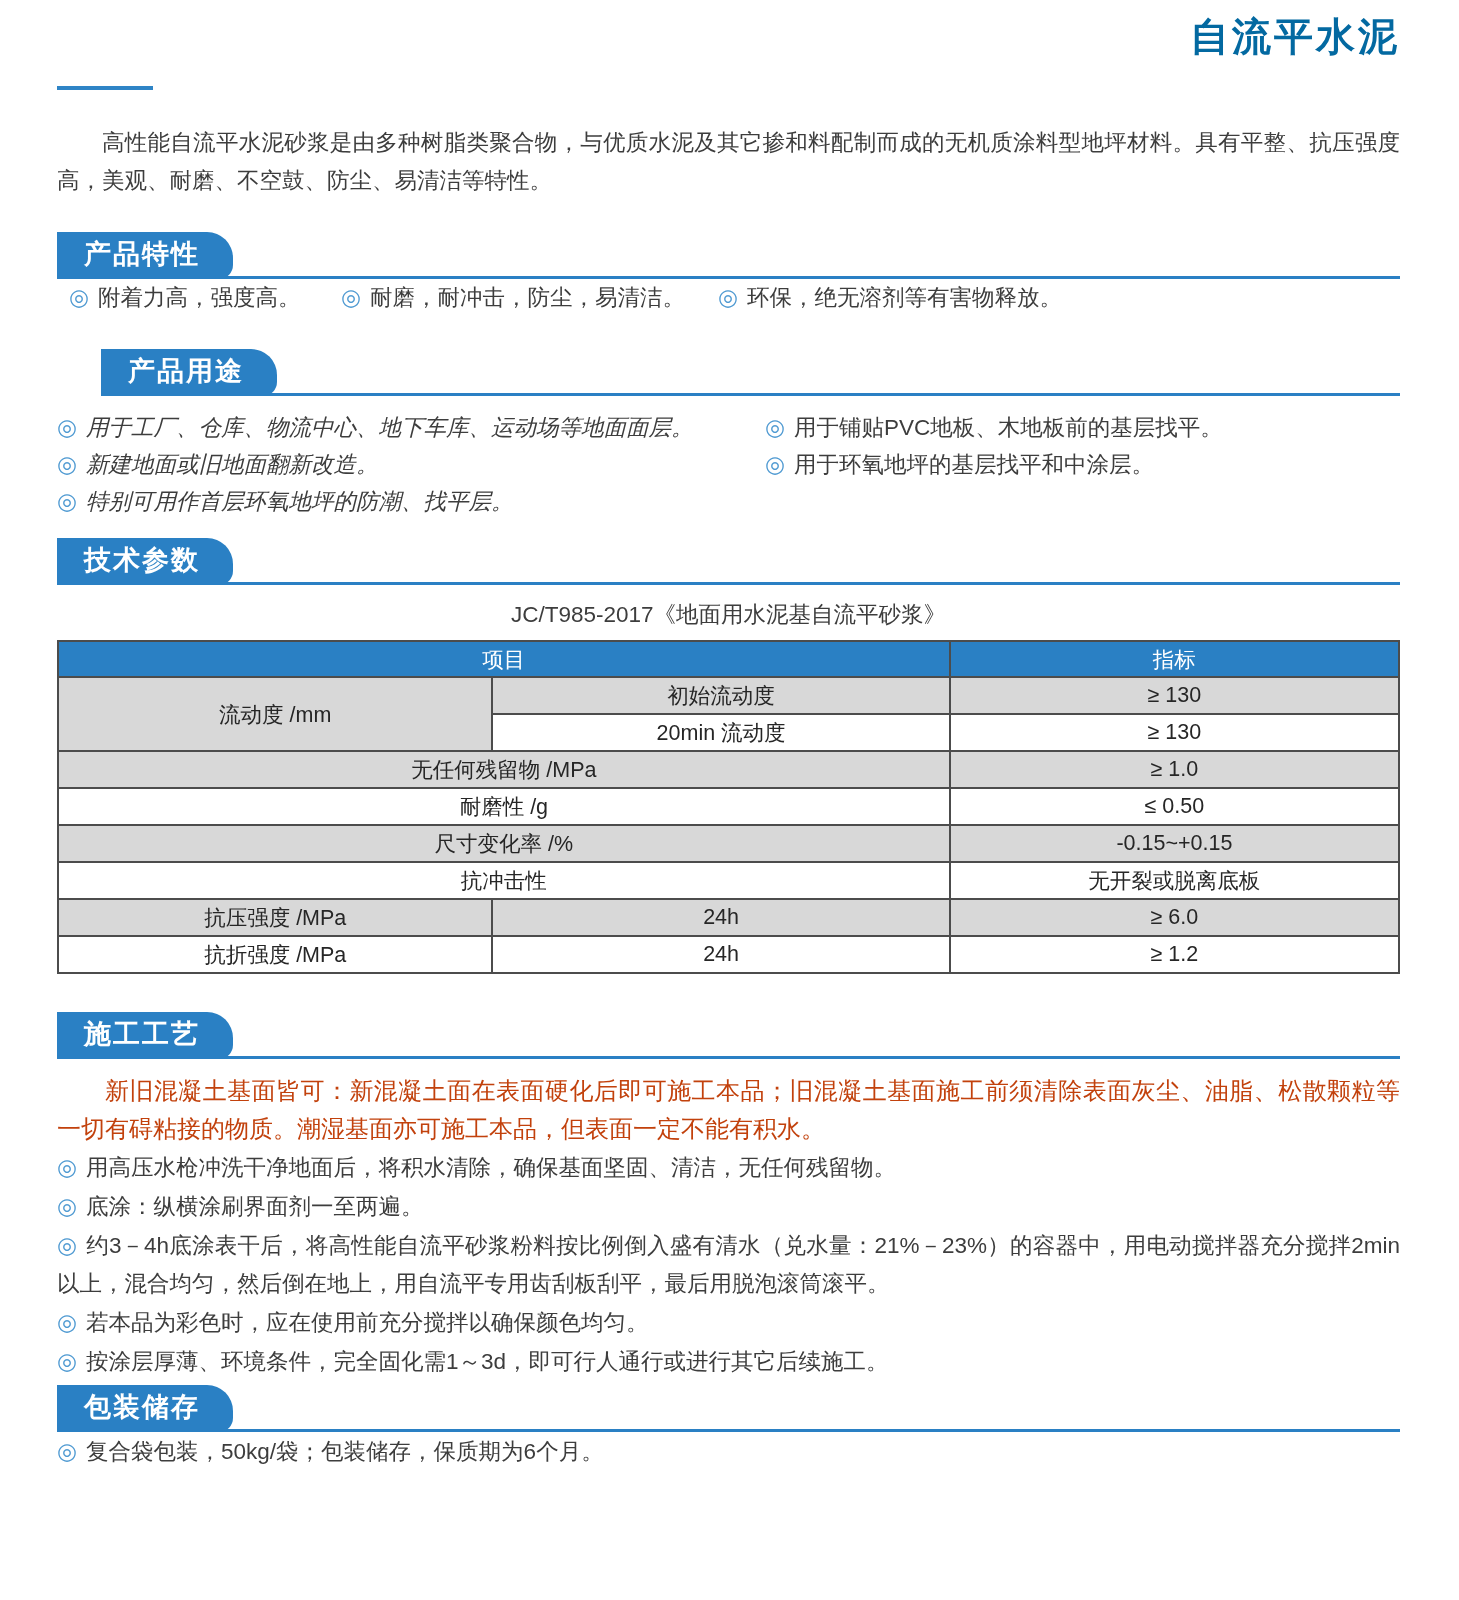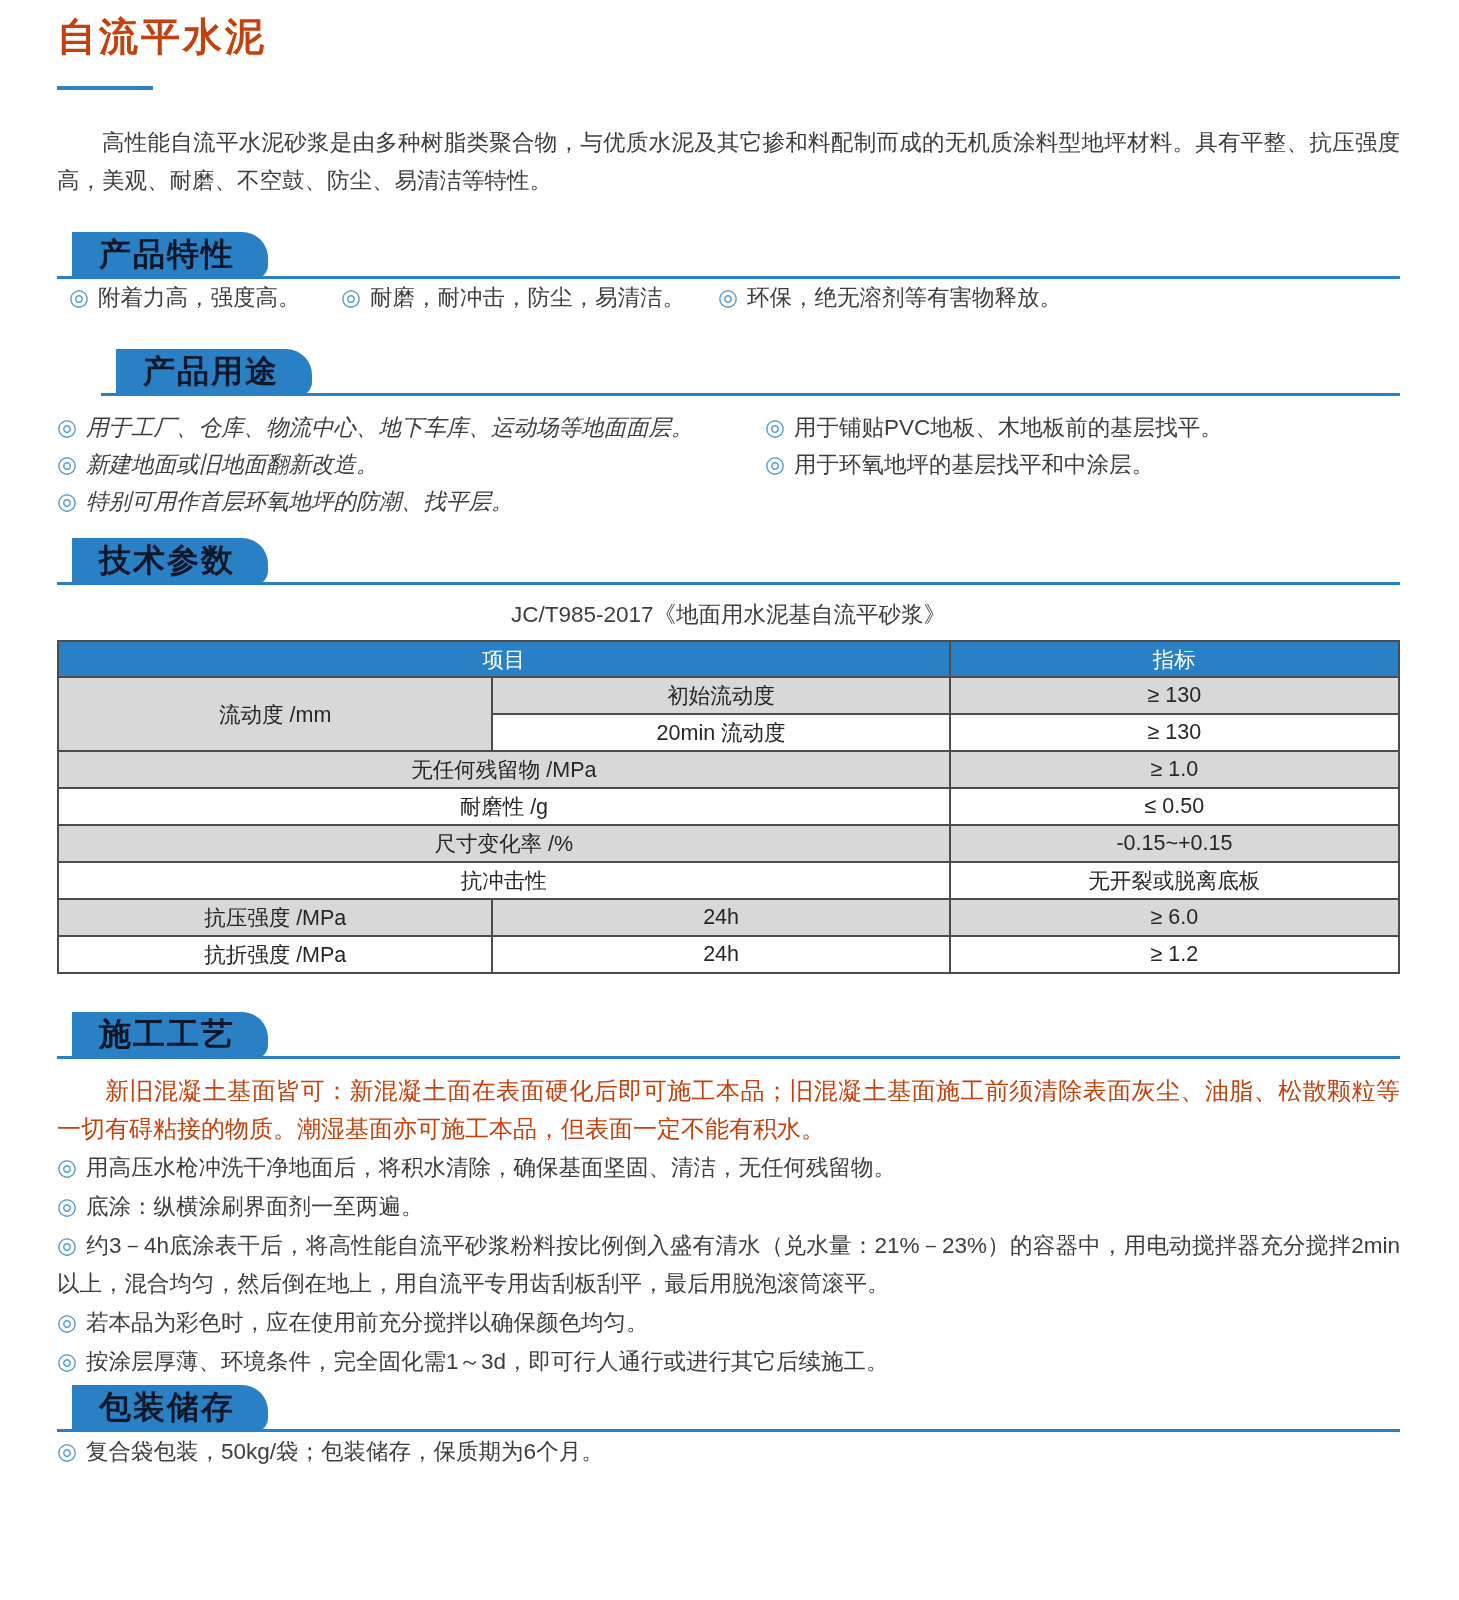--- a/index.html
+++ b/index.html
@@ -14,23 +14,24 @@
     color: #3d3d3d;
     padding: 14px 59px 0 57px;
     overflow: hidden;
   }
 
   
   .title {
     margin: 0;
     font-size: 39px;
     font-weight: 700;
-    color: #c2410c;
+    color: #0369a1;
     letter-spacing: 3px;
     line-height: 46px;
+    text-align: right;
   }
   .title-underline {
     width: 96px;
     height: 4px;
     background: #2e84c6;
     margin-top: 26px;
   }
 
   
   .intro {
@@ -49,25 +50,25 @@
   }
   .sec-head::after {
     content: "";
     position: absolute;
     left: 0; right: 0; bottom: 0;
     height: 3px;
     background: #2a80c4;
   }
   .sec-tab {
     position: absolute;
-    left: 15px; bottom: 0;
+    left: 0; bottom: 0;
     z-index: 1;
     background: #2a80c4;
-    color: #0f172a;
-    font-size: 32px;
+    color: #ffffff;
+    font-size: 27px;
     font-weight: 700;
     letter-spacing: 2px;
     line-height: 31px;
     padding: 7px 33px 9px 27px;
     border-radius: 0 26px 14px 0;
   }
 
   ul.blist {
     list-style: none;
     margin: 0; padding: 0;

